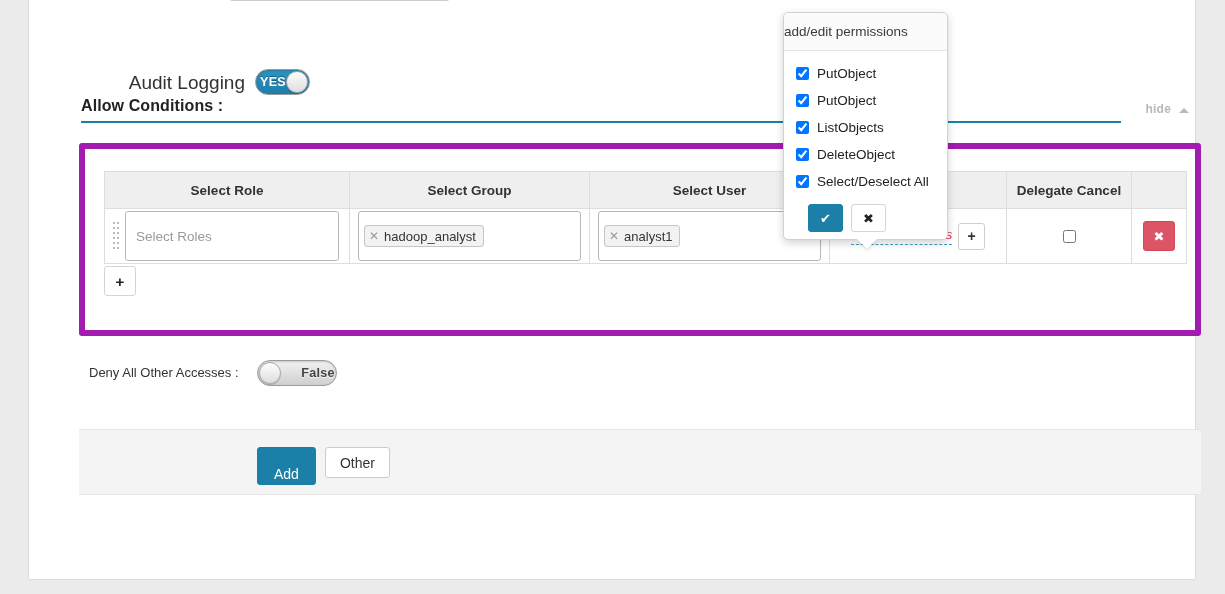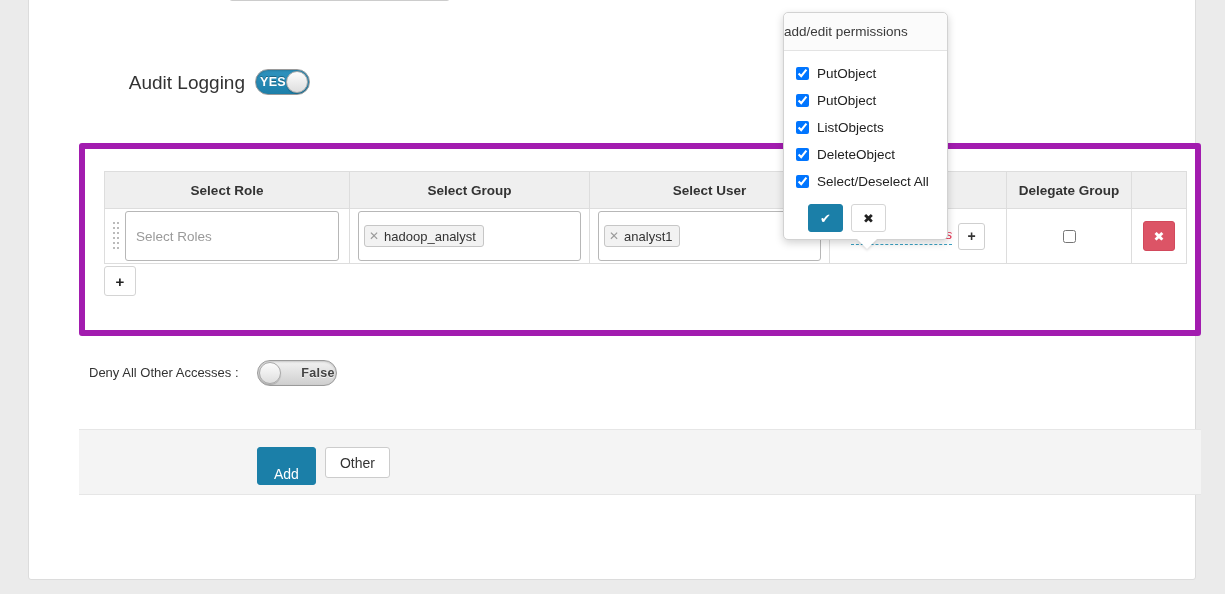--- a/index.html
+++ b/index.html
@@ -324,31 +324,37 @@
 
     <div id="audit-row">
       <div id="audit-label">Audit Logging</div>
       <div class="toggle" id="toggle-audit">
         <div class="tgl-text">YES</div>
         <div class="knob"></div>
       </div>
     </div>
   </div>
 
+  <div id="allow-head">
+    <div id="allow-title">Allow Conditions :</div>
+    <div id="allow-rule"></div>
+    <div id="hide-link">hide</div>
+    <div id="hide-caret"></div>
+  </div>
 
   <div id="cond-panel">
 
     <table id="cond-table">
       <thead>
         <tr>
           <th class="col-role">Select Role</th>
           <th class="col-group">Select Group</th>
           <th class="col-user">Select User</th>
           <th class="col-perm"></th>
-          <th class="col-deleg">Delegate Group</th>
+          <th class="col-deleg">Delegate Cancel</th>
           <th class="col-act"></th>
         </tr>
       </thead>
       <tbody>
         <tr>
 
           <td class="col-role">
             <div id="drag-handle">
               <i style="left:0;top:0"></i>
                 <i style="left:4px;top:0"></i>

